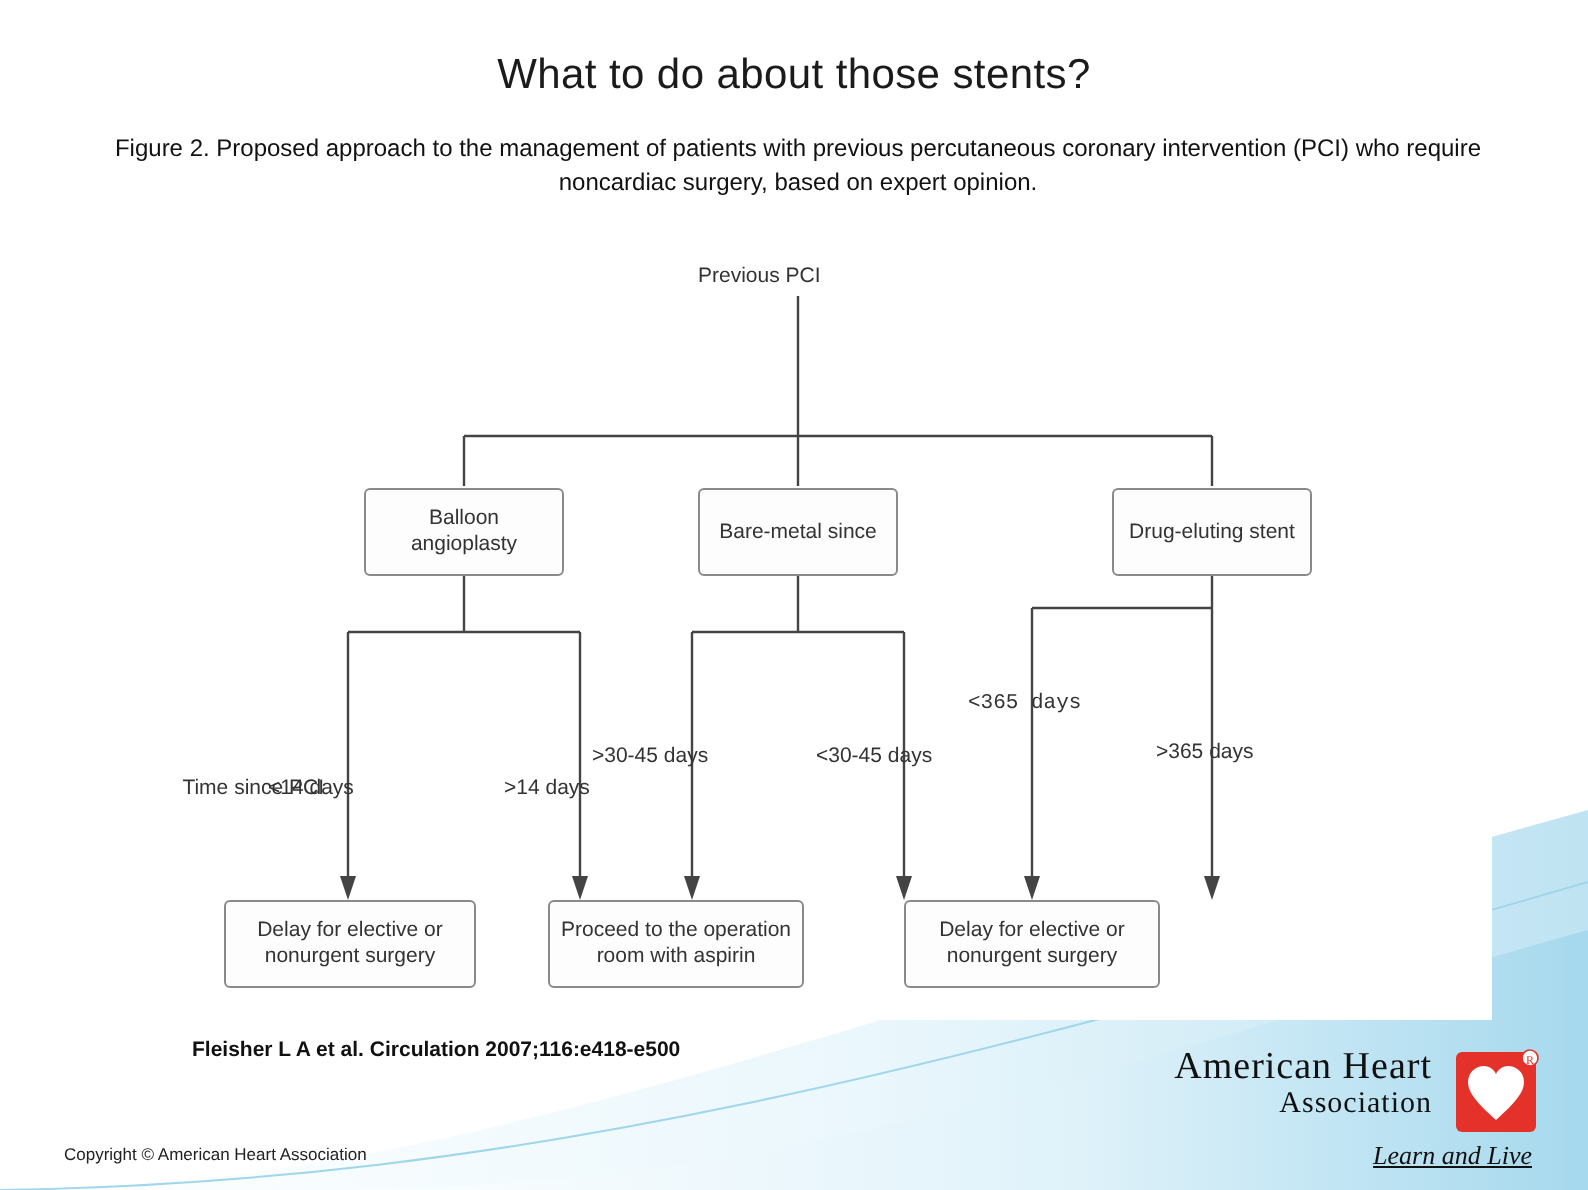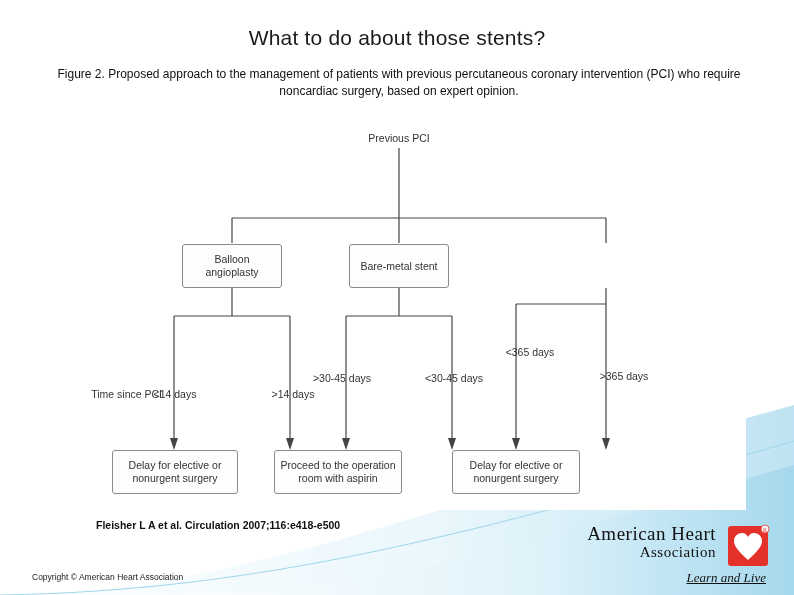--- a/index.html
+++ b/index.html
@@ -48,21 +48,21 @@
   .aha-tag{
     position:absolute;right:6px;top:46px;
     font-family:"Liberation Serif", serif;font-style:italic;
     font-size:13px;color:#111;text-decoration:underline;
   }
   .heart{
     position:absolute;right:0px;top:0px;width:48px;height:46px;
   }
   
   .fc-label{
-    position:absolute;font-size:10.5px;color:#333;text-align:center;
+    position:absolute;font-size:10.5px;color:#333;text-align:left;
     font-family:"Liberation Sans", sans-serif;line-height:1.2;
   }
   .fc-box{
     position:absolute;border:1px solid #8a8a8a;border-radius:3px;
     background:#fdfdfd;display:flex;align-items:center;justify-content:center;
     text-align:center;font-size:10.5px;color:#333;line-height:1.22;
     padding:2px 4px;box-sizing:border-box;
   }
 </style>
 </head>
@@ -124,29 +124,30 @@
         <polygon points="300,332 296,320 304,320"></polygon>
         <polygon points="406,332 402,320 410,320"></polygon>
         <polygon points="470,332 466,320 474,320"></polygon>
         <polygon points="560,332 556,320 564,320"></polygon>
       </g>
     </svg>
 
     <div class="fc-label" style="left:303px;top:14px;width:100px;">Previous PCI</div>
 
     <div class="fc-box" style="left:136px;top:126px;width:100px;height:44px;">Balloon angioplasty</div>
-    <div class="fc-box" style="left:303px;top:126px;width:100px;height:44px;">Bare-metal stent</div>
+    <div class="fc-box" style="left:303px;top:126px;width:100px;height:44px;">Bare-metal since</div>
+    <div class="fc-box" style="left:510px;top:126px;width:100px;height:44px;">Drug-eluting stent</div>
 
     <div class="fc-label" style="left:6px;top:270px;width:110px;text-align:right;">Time since PCI</div>
 
     <div class="fc-label" style="left:88px;top:270px;width:82px;">&lt;14 days</div>
     <div class="fc-label" style="left:206px;top:270px;width:82px;">&gt;14 days</div>
     <div class="fc-label" style="left:250px;top:254px;width:92px;">&gt;30-45 days</div>
     <div class="fc-label" style="left:362px;top:254px;width:92px;">&lt;30-45 days</div>
-    <div class="fc-label" style="left:438px;top:228px;width:92px;">&lt;365 days</div>
+    <div class="fc-label" style="left:438px;top:228px;width:92px;font-family:Liberation Mono, monospace;">&lt;365 days</div>
     <div class="fc-label" style="left:532px;top:252px;width:92px;">&gt;365 days</div>
 
     <div class="fc-box" style="left:66px;top:332px;width:126px;height:44px;">Delay for elective or nonurgent surgery</div>
     <div class="fc-box" style="left:228px;top:332px;width:128px;height:44px;">Proceed to the operation room with aspirin</div>
     <div class="fc-box" style="left:406px;top:332px;width:128px;height:44px;">Delay for elective or nonurgent surgery</div>
 
   </div>
 </div>
 
 <div class="citation">Fleisher L A et al. Circulation 2007;116:e418-e500</div>

